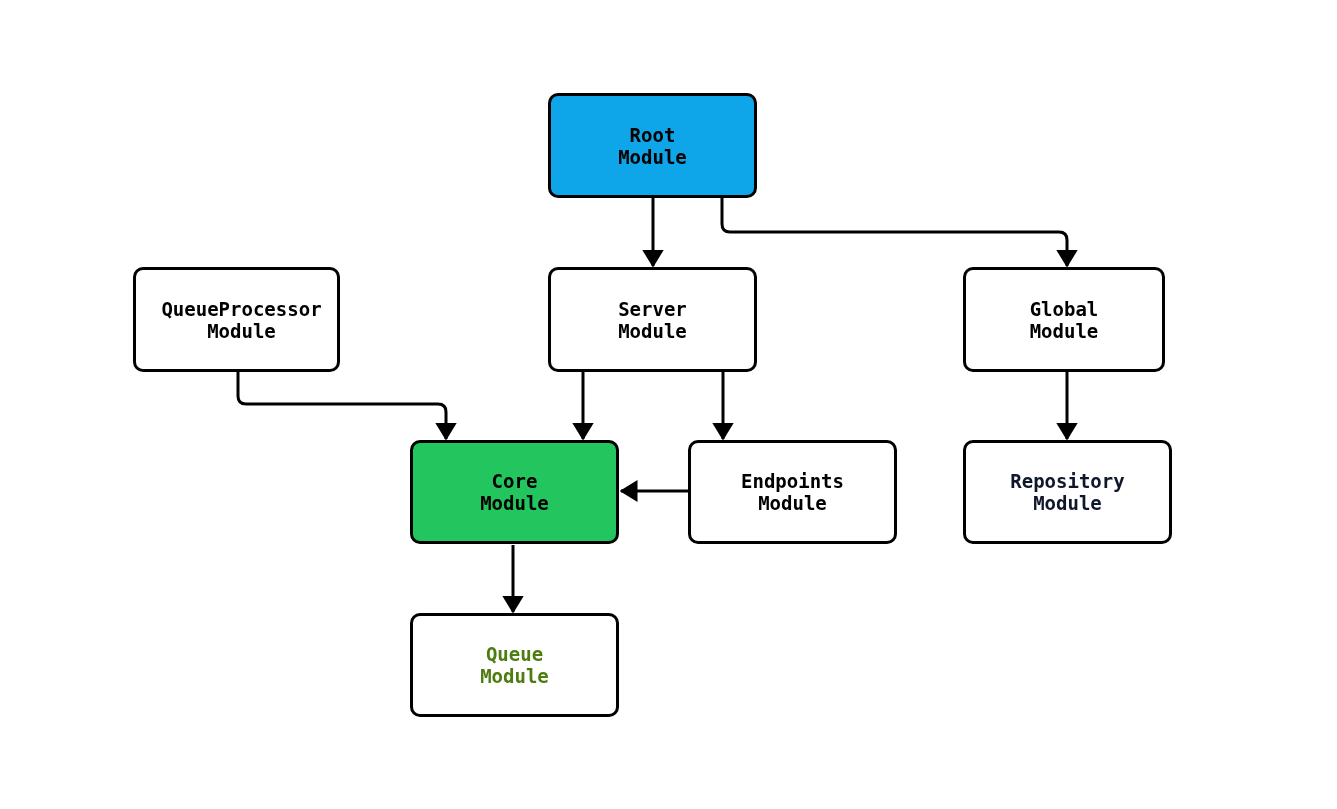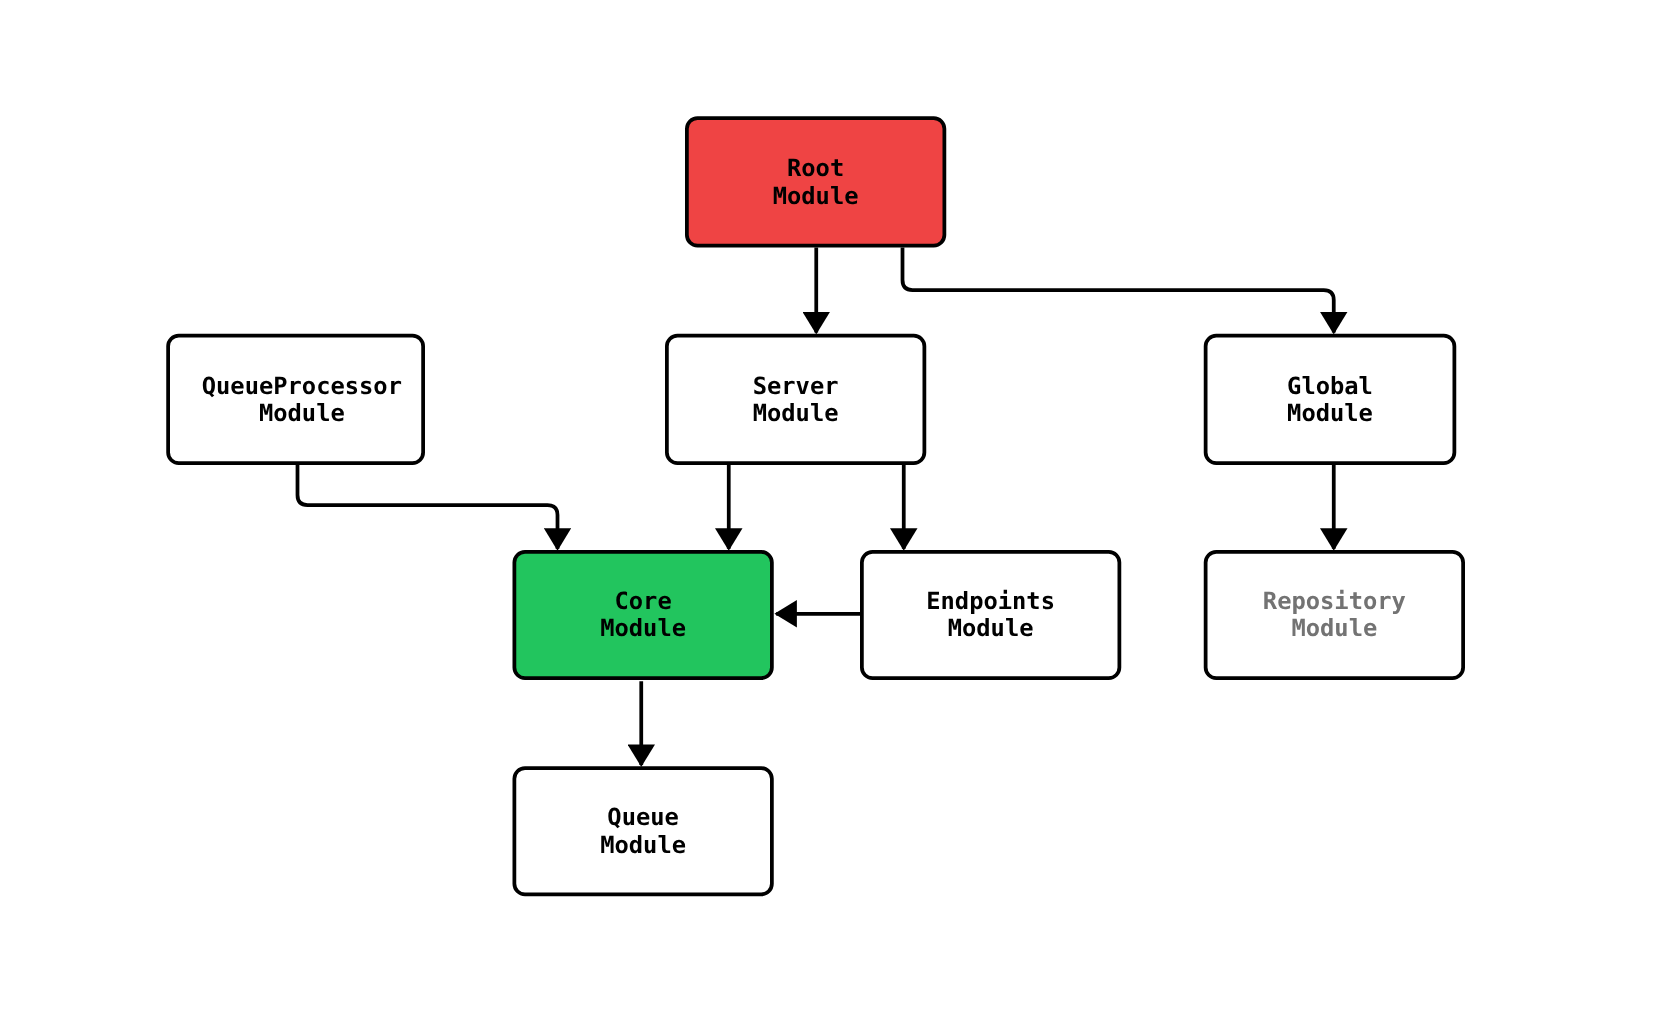--- a/index.html
+++ b/index.html
@@ -59,45 +59,45 @@
     </defs>
   <path class="edge-path" d="M653,198 L653,266" stroke="#000000" stroke-width="3" marker-end="url(#arrowhead)"></path>
       <path class="edge-path" d="M722,198 L722,224 Q722,232 730,232 L1059,232 Q1067,232 1067,240 L1067,266" stroke="#000000" stroke-width="3" marker-end="url(#arrowhead)"></path>
       <path class="edge-path" d="M238,372 L238,396 Q238,404 246,404 L438,404 Q446,404 446,412 L446,439" stroke="#000000" stroke-width="3" marker-end="url(#arrowhead)"></path>
       <path class="edge-path" d="M583,372 L583,439" stroke="#000000" stroke-width="3" marker-end="url(#arrowhead)"></path>
       <path class="edge-path" d="M723,372 L723,439" stroke="#000000" stroke-width="3" marker-end="url(#arrowhead)"></path>
       <path class="edge-path" d="M688,491 L621,491" stroke="#000000" stroke-width="3" marker-end="url(#arrowhead)"></path>
       <path class="edge-path" d="M1067,372 L1067,439" stroke="#000000" stroke-width="3" marker-end="url(#arrowhead)"></path>
       <path class="edge-path" d="M513,545 L513,612" stroke="#000000" stroke-width="3" marker-end="url(#arrowhead)"></path>
     </svg>
-<div class="node" style="left: 548px; top: 93px; width: 209px; height: 105px; border-color: rgb(0, 0, 0); background: #ef4444;">
+<div class="node" style="left: 548px; top: 93px; width: 209px; height: 105px; border-color: rgb(0, 0, 0); background: #0ea5e9;">
       <span class="node-label" style="color: rgb(0, 0, 0);">Root
 Module</span>
     </div>
     <div class="node" style="left: 133px; top: 267px; width: 207px; height: 105px; border-color: rgb(0, 0, 0); background: rgb(255, 255, 255); padding-left: 10px;">
       <span class="node-label" style="color: rgb(0, 0, 0);">QueueProcessor
 Module</span>
     </div>
-    <div class="node" style="left: 532px; top: 267px; width: 209px; height: 105px; border-color: rgb(0, 0, 0); background: rgb(255, 255, 255);">
+    <div class="node" style="left: 548px; top: 267px; width: 209px; height: 105px; border-color: rgb(0, 0, 0); background: rgb(255, 255, 255);">
       <span class="node-label" style="color: rgb(0, 0, 0);">Server
 Module</span>
     </div>
     <div class="node" style="left: 963px; top: 267px; width: 202px; height: 105px; border-color: rgb(0, 0, 0); background: rgb(255, 255, 255);">
       <span class="node-label" style="color: rgb(0, 0, 0);">Global
 Module</span>
     </div>
     <div class="node" style="left: 410px; top: 440px; width: 209px; height: 104px; border-color: rgb(0, 0, 0); background: #22c55e;">
       <span class="node-label" style="color: rgb(0, 0, 0);">Core
 Module</span>
     </div>
     <div class="node" style="left: 688px; top: 440px; width: 209px; height: 104px; border-color: rgb(0, 0, 0); background: rgb(255, 255, 255);">
       <span class="node-label" style="color: rgb(0, 0, 0);">Endpoints
 Module</span>
     </div>
     <div class="node" style="left: 963px; top: 440px; width: 209px; height: 104px; border-color: rgb(0, 0, 0); background: rgb(255, 255, 255);">
-      <span class="node-label" style="color: #737373;">Repository
+      <span class="node-label" style="color: #0f172a;">Repository
 Module</span>
     </div>
     <div class="node" style="left: 410px; top: 613px; width: 209px; height: 104px; border-color: rgb(0, 0, 0); background: rgb(255, 255, 255);">
-      <span class="node-label" style="color: #000000;">Queue
+      <span class="node-label" style="color: #4d7c0f;">Queue
 Module</span>
     </div>
   </div>
 
 </body></html>

